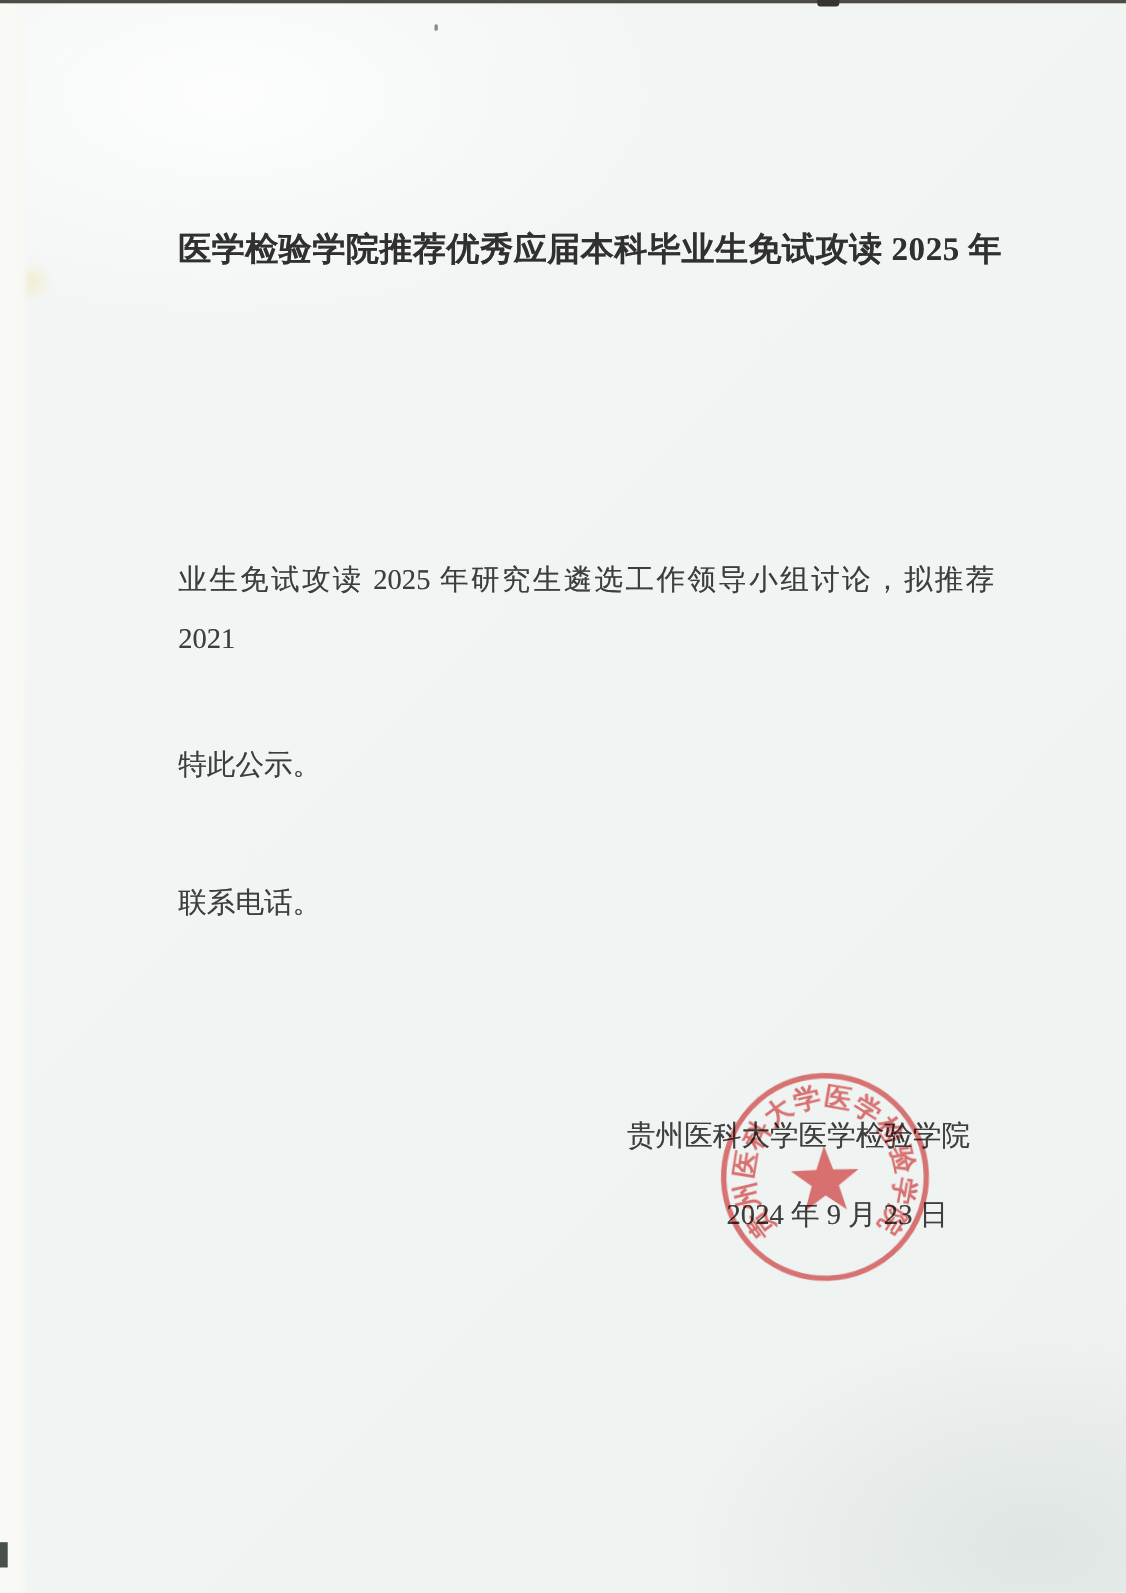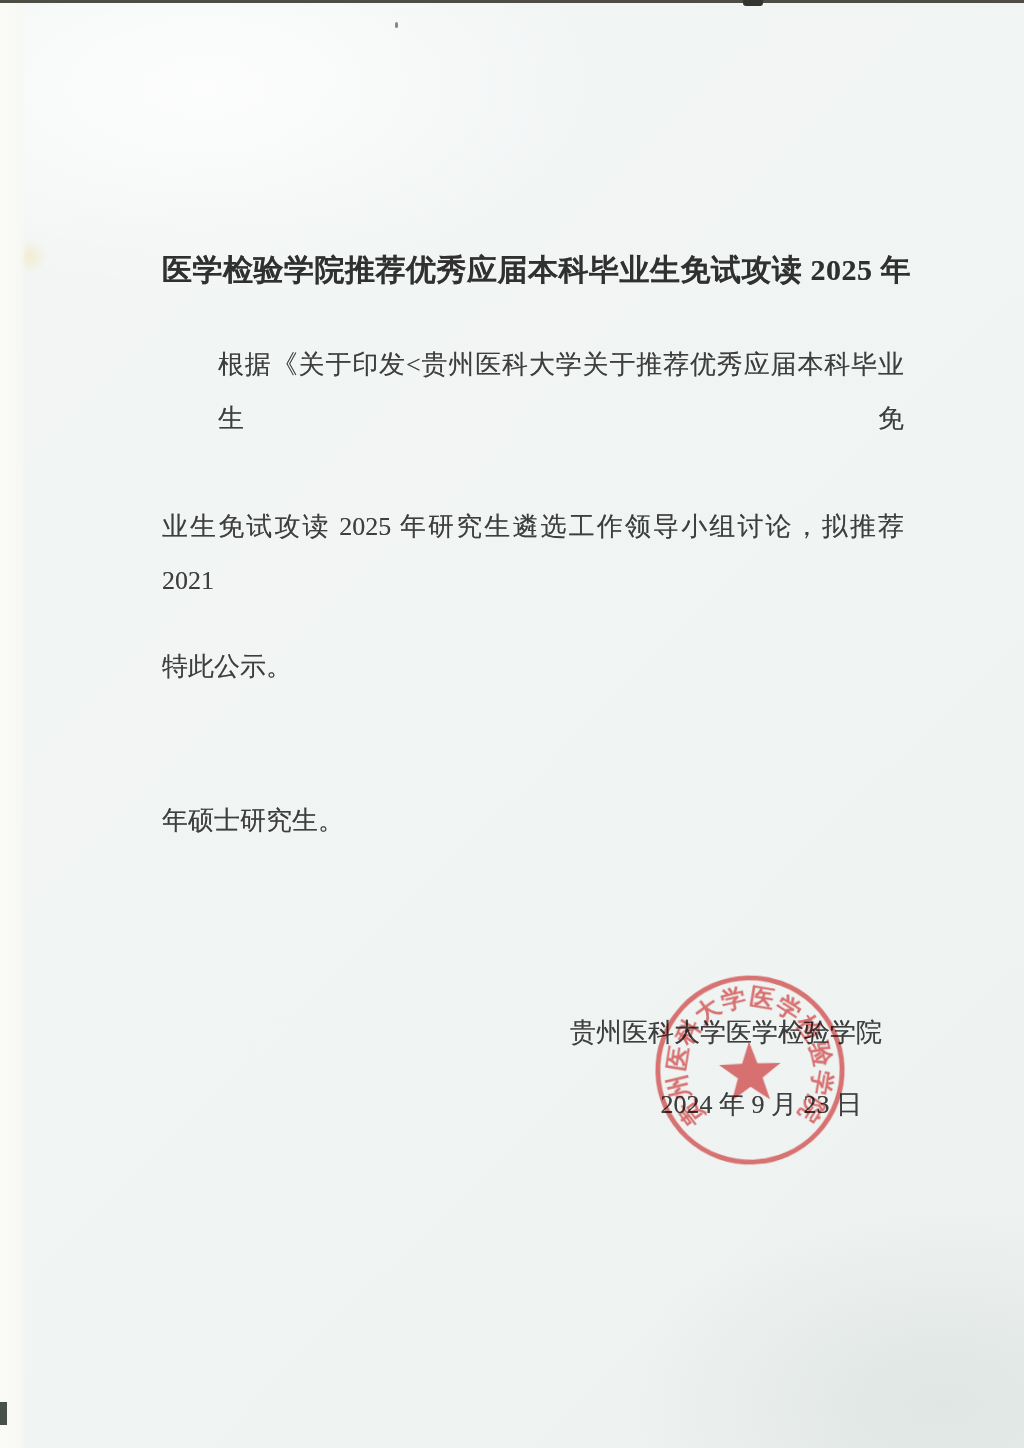--- a/index.html
+++ b/index.html
@@ -32,21 +32,21 @@
   .content{
     position:absolute;left:162px;top:0;width:742px;height:1448px;
     color:#3e3e3e;
   }
   .title-line{
     position:absolute;left:0;width:742px;
     text-align:center;font-weight:700;font-size:30px;color:#303030;
     letter-spacing:0.5px;white-space:nowrap;
     text-shadow:0 0 .5px rgba(48,48,48,.55);
   }
-  .t1{top:206px;margin-top:44px;}
+  .t1{top:206px;}
   .t2{top:260px;}
   .body-line{
     position:absolute;left:0;width:742px;height:54px;line-height:54px;
     font-size:26px;white-space:nowrap;
     text-shadow:0 0 .5px rgba(62,62,62,.5);
   }
   .just{white-space:normal;text-align:justify;text-align-last:justify;}
   .ind{padding-left:56px;width:686px;}
   .sig-line{
     position:absolute;left:0;width:742px;font-size:26px;line-height:34px;
@@ -65,25 +65,24 @@
 <div class="page">
   <div class="left-strip"></div>
   <div class="top-edge"></div>
   <div class="top-edge-notch"></div>
   <div class="speck-1"></div>
   <div class="mark-bottom-left"></div>
 
   <div class="content">
     <div class="title-line t1">医学检验学院推荐优秀应届本科毕业生免试攻读 2025 年</div>
 
-    <div class="body-line just ind" style="top:338px">根据《关于印发&lt;贵州医科大学关于推荐优秀应届本科毕业生免</div>
     <div class="body-line just" style="top:500px">业生免试攻读 2025 年研究生遴选工作领导小组讨论，拟推荐 2021</div>
-    <div class="body-line" style="top:640px">特此公示。</div>
+    <div class="body-line" style="top:669px">特此公示。</div>
 
-    <div class="body-line" style="top:794px">年硕士研究生。</div>
+    <div class="body-line" style="top:794px">联系电话。</div>
 
 
     <div class="sig-line" style="top:1016px;padding-right:22px;width:720px;">贵州医科大学医学检验学院</div>
     <div class="sig-line" style="top:1088px;padding-right:42px;width:700px;">2024 年 9 月 23 日</div>
   </div>
 
   <svg class="stamp" viewBox="0 0 200 200" xmlns="http://www.w3.org/2000/svg">
     <defs>
       <path id="sealArc" d="M 53.3 146.7 A 66 66 0 1 1 146.7 146.7" fill="none"></path>
     </defs>

